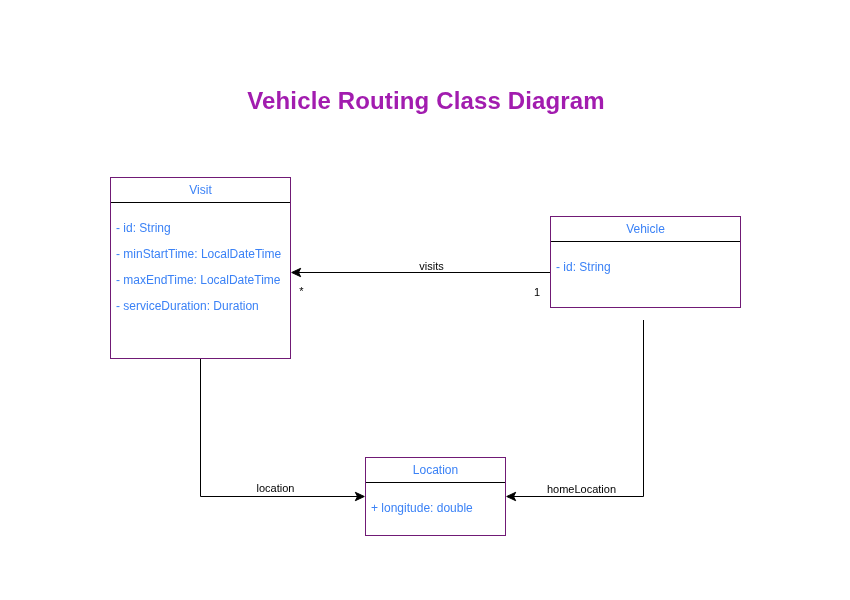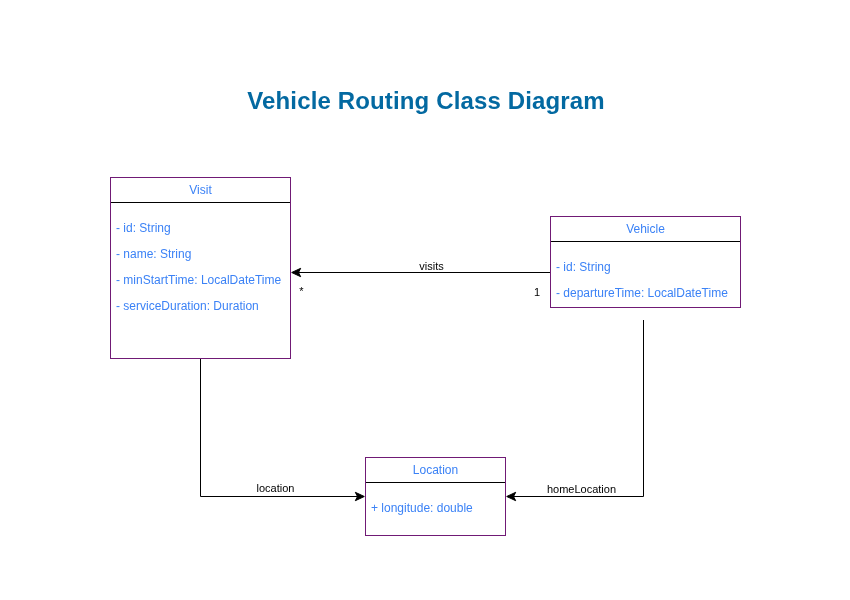--- a/index.html
+++ b/index.html
@@ -1,42 +1,41 @@
 <!DOCTYPE html>
 <html><head>
 <meta charset="utf-8">
 <style>
   html,body{margin:0;padding:0;}
   body{width:850px;height:600px;background:#ffffff;position:relative;overflow:hidden;transform:translateZ(0);
        font-family:"Liberation Sans",sans-serif;}
   .title{position:absolute;left:1px;top:89px;width:850px;text-align:center;
-         font-size:24px;font-weight:bold;line-height:24px;color:#0369a1;letter-spacing:0.14px;}
+         font-size:24px;font-weight:bold;line-height:24px;color:#a21caf;letter-spacing:0.14px;}
   .cls{position:absolute;border:1px solid #701a75;background:#fff;box-sizing:border-box;
        color:#3b82f6;font-size:12px;}
   .cls .hd{height:24px;line-height:24px;text-align:center;border-bottom:1px solid #000;position:relative;top:0.4px;}
   .cls .row{height:26px;line-height:26px;padding-left:5px;white-space:nowrap;position:relative;top:12px;}
   svg{position:absolute;left:0;top:0;}
   .lbl{font-size:11px;fill:#000;font-family:"Liberation Sans",sans-serif;}
 </style>
 </head>
 <body>
   <div class="title">Vehicle Routing Class Diagram</div>
 
   <div class="cls" style="left:110px;top:177px;width:181px;height:182px;">
     <div class="hd">Visit</div>
     <div class="row">- id: String</div>
-    <div class="row">- name: String</div>
     <div class="row">- minStartTime: LocalDateTime</div>
+    <div class="row">- maxEndTime: LocalDateTime</div>
     <div class="row">- serviceDuration: Duration</div>
   </div>
 
   <div class="cls" style="left:550px;top:216px;width:191px;height:92px;">
     <div class="hd">Vehicle</div>
     <div class="row">- id: String</div>
-    <div class="row">- departureTime: LocalDateTime</div>
   </div>
 
   <div class="cls" style="left:365px;top:457px;width:141px;height:79px;">
     <div class="hd">Location</div>
     <div class="row">+ longitude: double</div>
   </div>
 
   <svg width="850" height="600" viewBox="0 0 850 600">
 
     <path d="M550,272.5 L298,272.5" stroke="#000" stroke-width="1" fill="none"></path>

